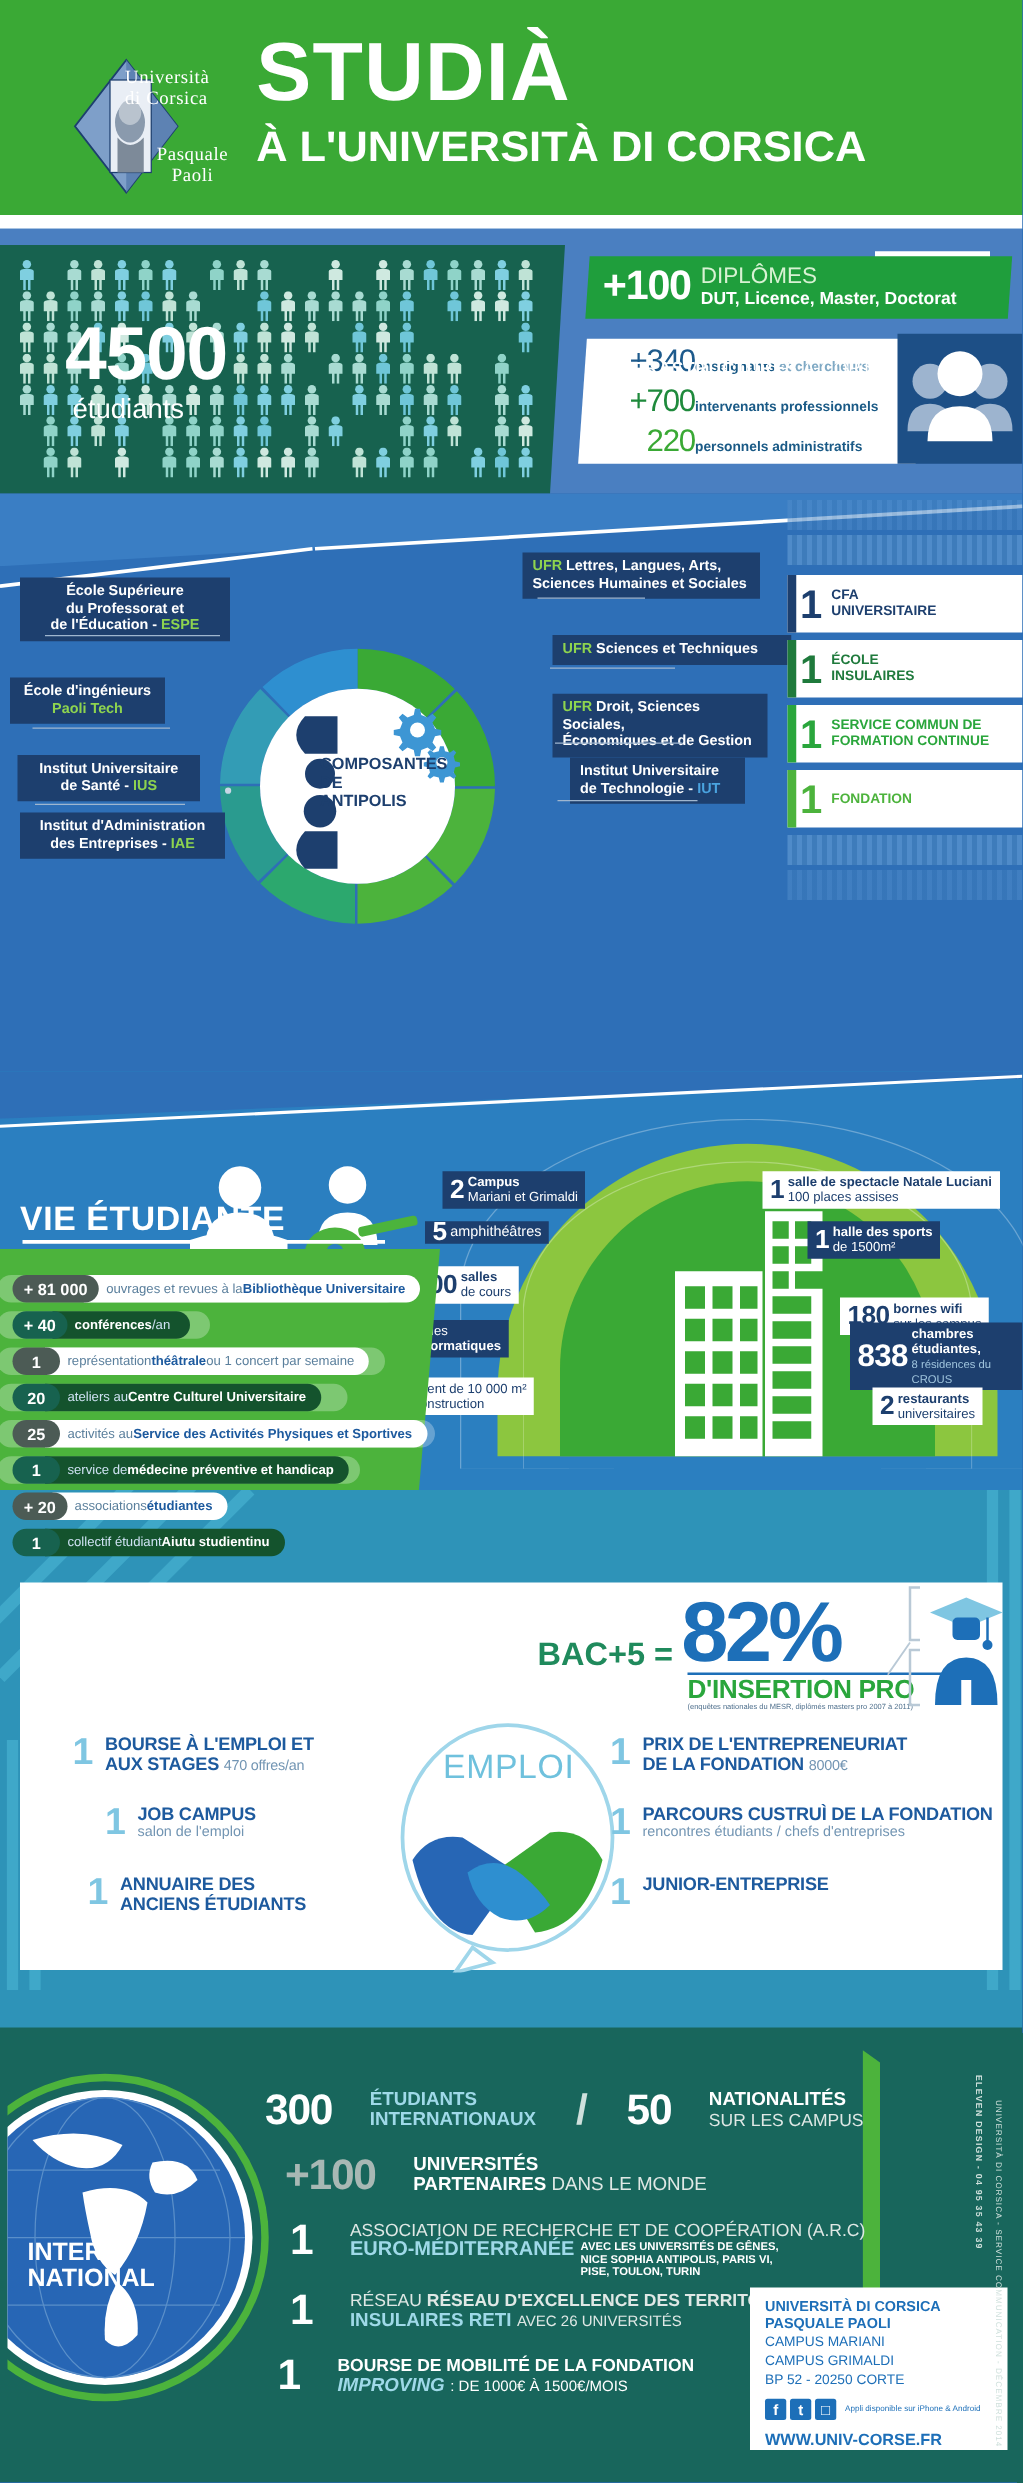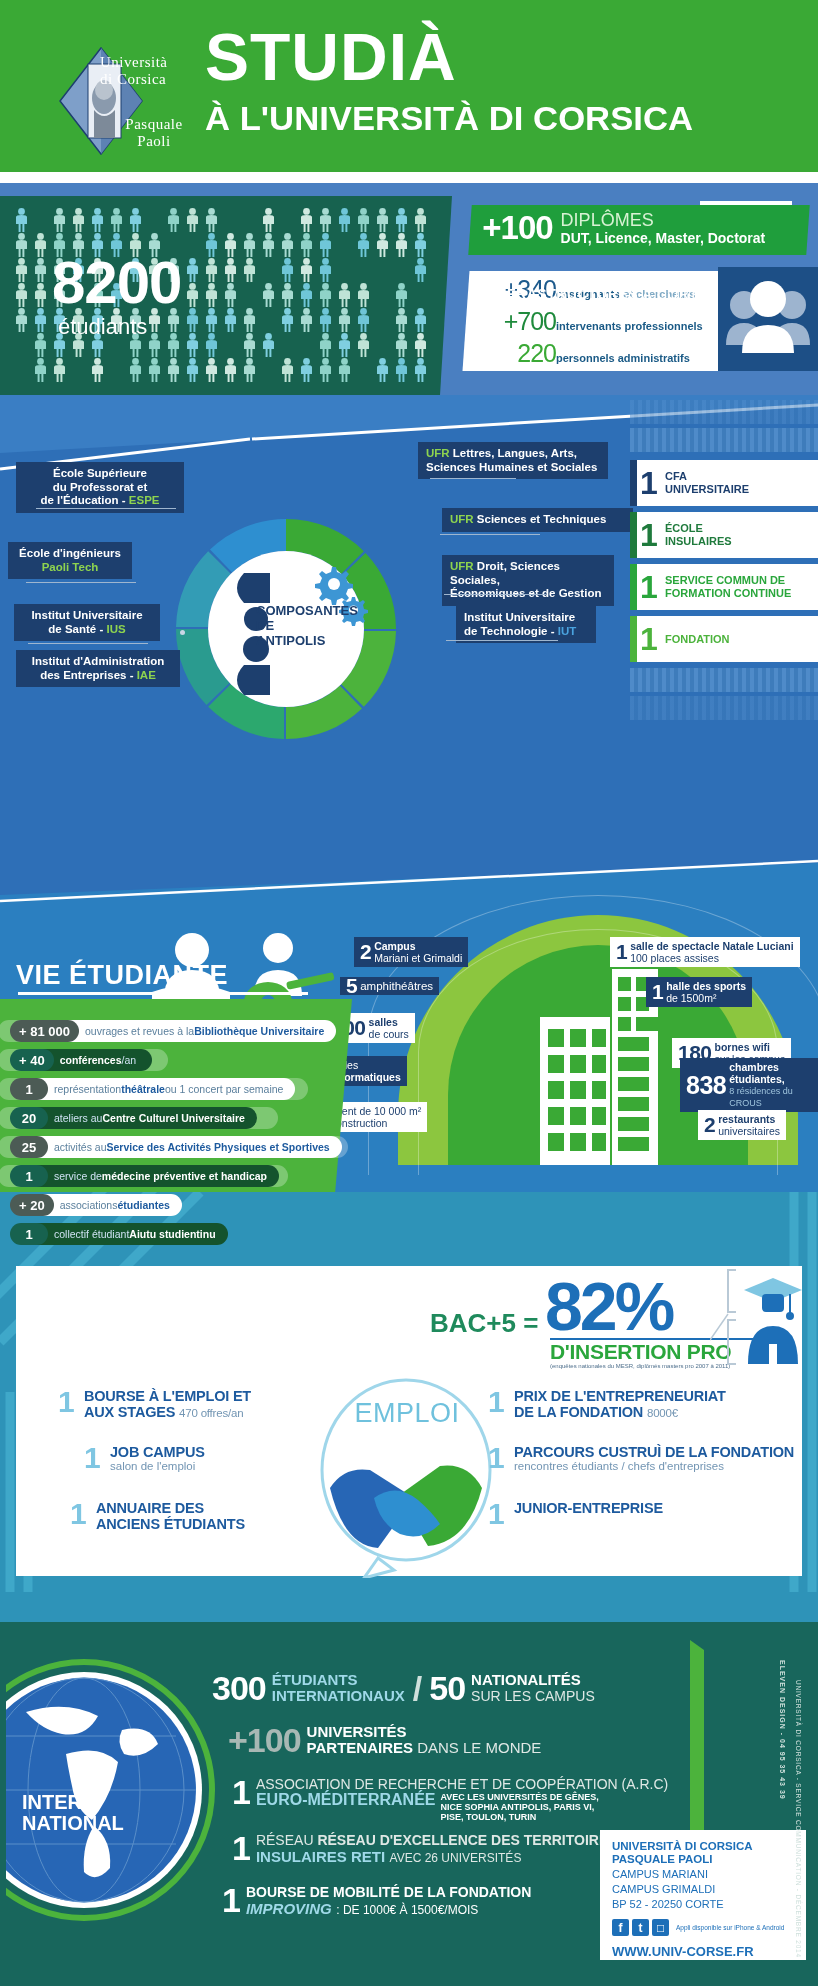--- a/index.html
+++ b/index.html
@@ -168,21 +168,21 @@
   .ebox .t .l1 .sm { color:#7295b3; font-weight:normal; font-size:11.5px; }
 
   
   .sec5 { position:absolute; left:0; top:1592px; width:818px; height:394px; background:#18665c; }
   .sec5-top { position:absolute; left:0; top:0; width:818px; height:30px; background:#2e93b8; }
   .globe { position:absolute; left:6px; top:1650px; width:232px; height:280px; }
   .int-lbl { position:absolute; left:22px; top:1792px; width:130px; color:#fff; font-size:20px; font-weight:bold; line-height:21px; }
   .green-edge { position:absolute; left:690px; top:1640px; width:14px; height:300px; background:#4cb33c;
      clip-path: polygon(0 0, 14px 10px, 14px 290px, 0 300px); }
 
-  .irow { position:absolute; display:flex; }
+  .irow { position:absolute; display:flex;gap:24px; }
   .irow .n { font-size:34px; font-weight:bold; color:#fff; line-height:32px; letter-spacing:-1px;}
   .irow .n.gray { color:#a8b8b4; }
   .irow .t { padding-left:6px; }
   .irow .t .a { color:#fff; font-size:15px; font-weight:bold; line-height:16px; }
   .irow .t .b { color:#dfe8e5; font-size:14px; line-height:16px; font-weight:normal;}
   .irow .t .c { color:#9fd9e8; font-size:15px; font-weight:bold; line-height:16px; }
   .irow small { font-size:9px; font-weight:bold; line-height:10px; display:block; color:#fff;}
 
   .addr { position:absolute; left:600px; top:1830px; width:206px; height:130px; background:#fff; padding:10px 12px; }
   .addr .a1 { color:#1d6fb8; font-size:11.5px; font-weight:bold; line-height:13px; }
@@ -704,21 +704,21 @@
             </svg></div>
           <div class="ppl" style="left: 380px; top: 150px;"><svg width="15" height="24" viewBox="0 0 15 24">
               <circle cx="7.5" cy="3.4" r="3.4" fill="#6fc6d8"></circle>
               <path d="M2 9 q0-2 5.5-2 q5.5 0 5.5 2 l0 7 l-2.6 0 l0 8 l-2 0 l0-8 l-1.8 0 l0 8 l-2 0 l0-8 l-2.6 0 z" fill="#6fc6d8"></path>
             </svg></div>
           <div class="ppl" style="left: 399px; top: 150px;"><svg width="15" height="24" viewBox="0 0 15 24">
               <circle cx="7.5" cy="3.4" r="3.4" fill="#7fcfe0"></circle>
               <path d="M2 9 q0-2 5.5-2 q5.5 0 5.5 2 l0 7 l-2.6 0 l0 8 l-2 0 l0-8 l-1.8 0 l0 8 l-2 0 l0-8 l-2.6 0 z" fill="#7fcfe0"></path>
             </svg></div>
         </div>
-      <div class="stu-num">8200</div>
+      <div class="stu-num">4500</div>
       <div class="stu-lbl">étudiants</div>
     </div>
 
     <div class="dipl-tab"></div>
     <div class="dipl-bar">
       <div class="dipl-bar-inner">
         <span class="dipl-num">+100</span>
         <span class="dipl-txt">
           <span class="dipl-t1" style="display:block">DIPLÔMES</span>
           <span class="dipl-t2" style="display:block">DUT, Licence, Master, Doctorat</span>

